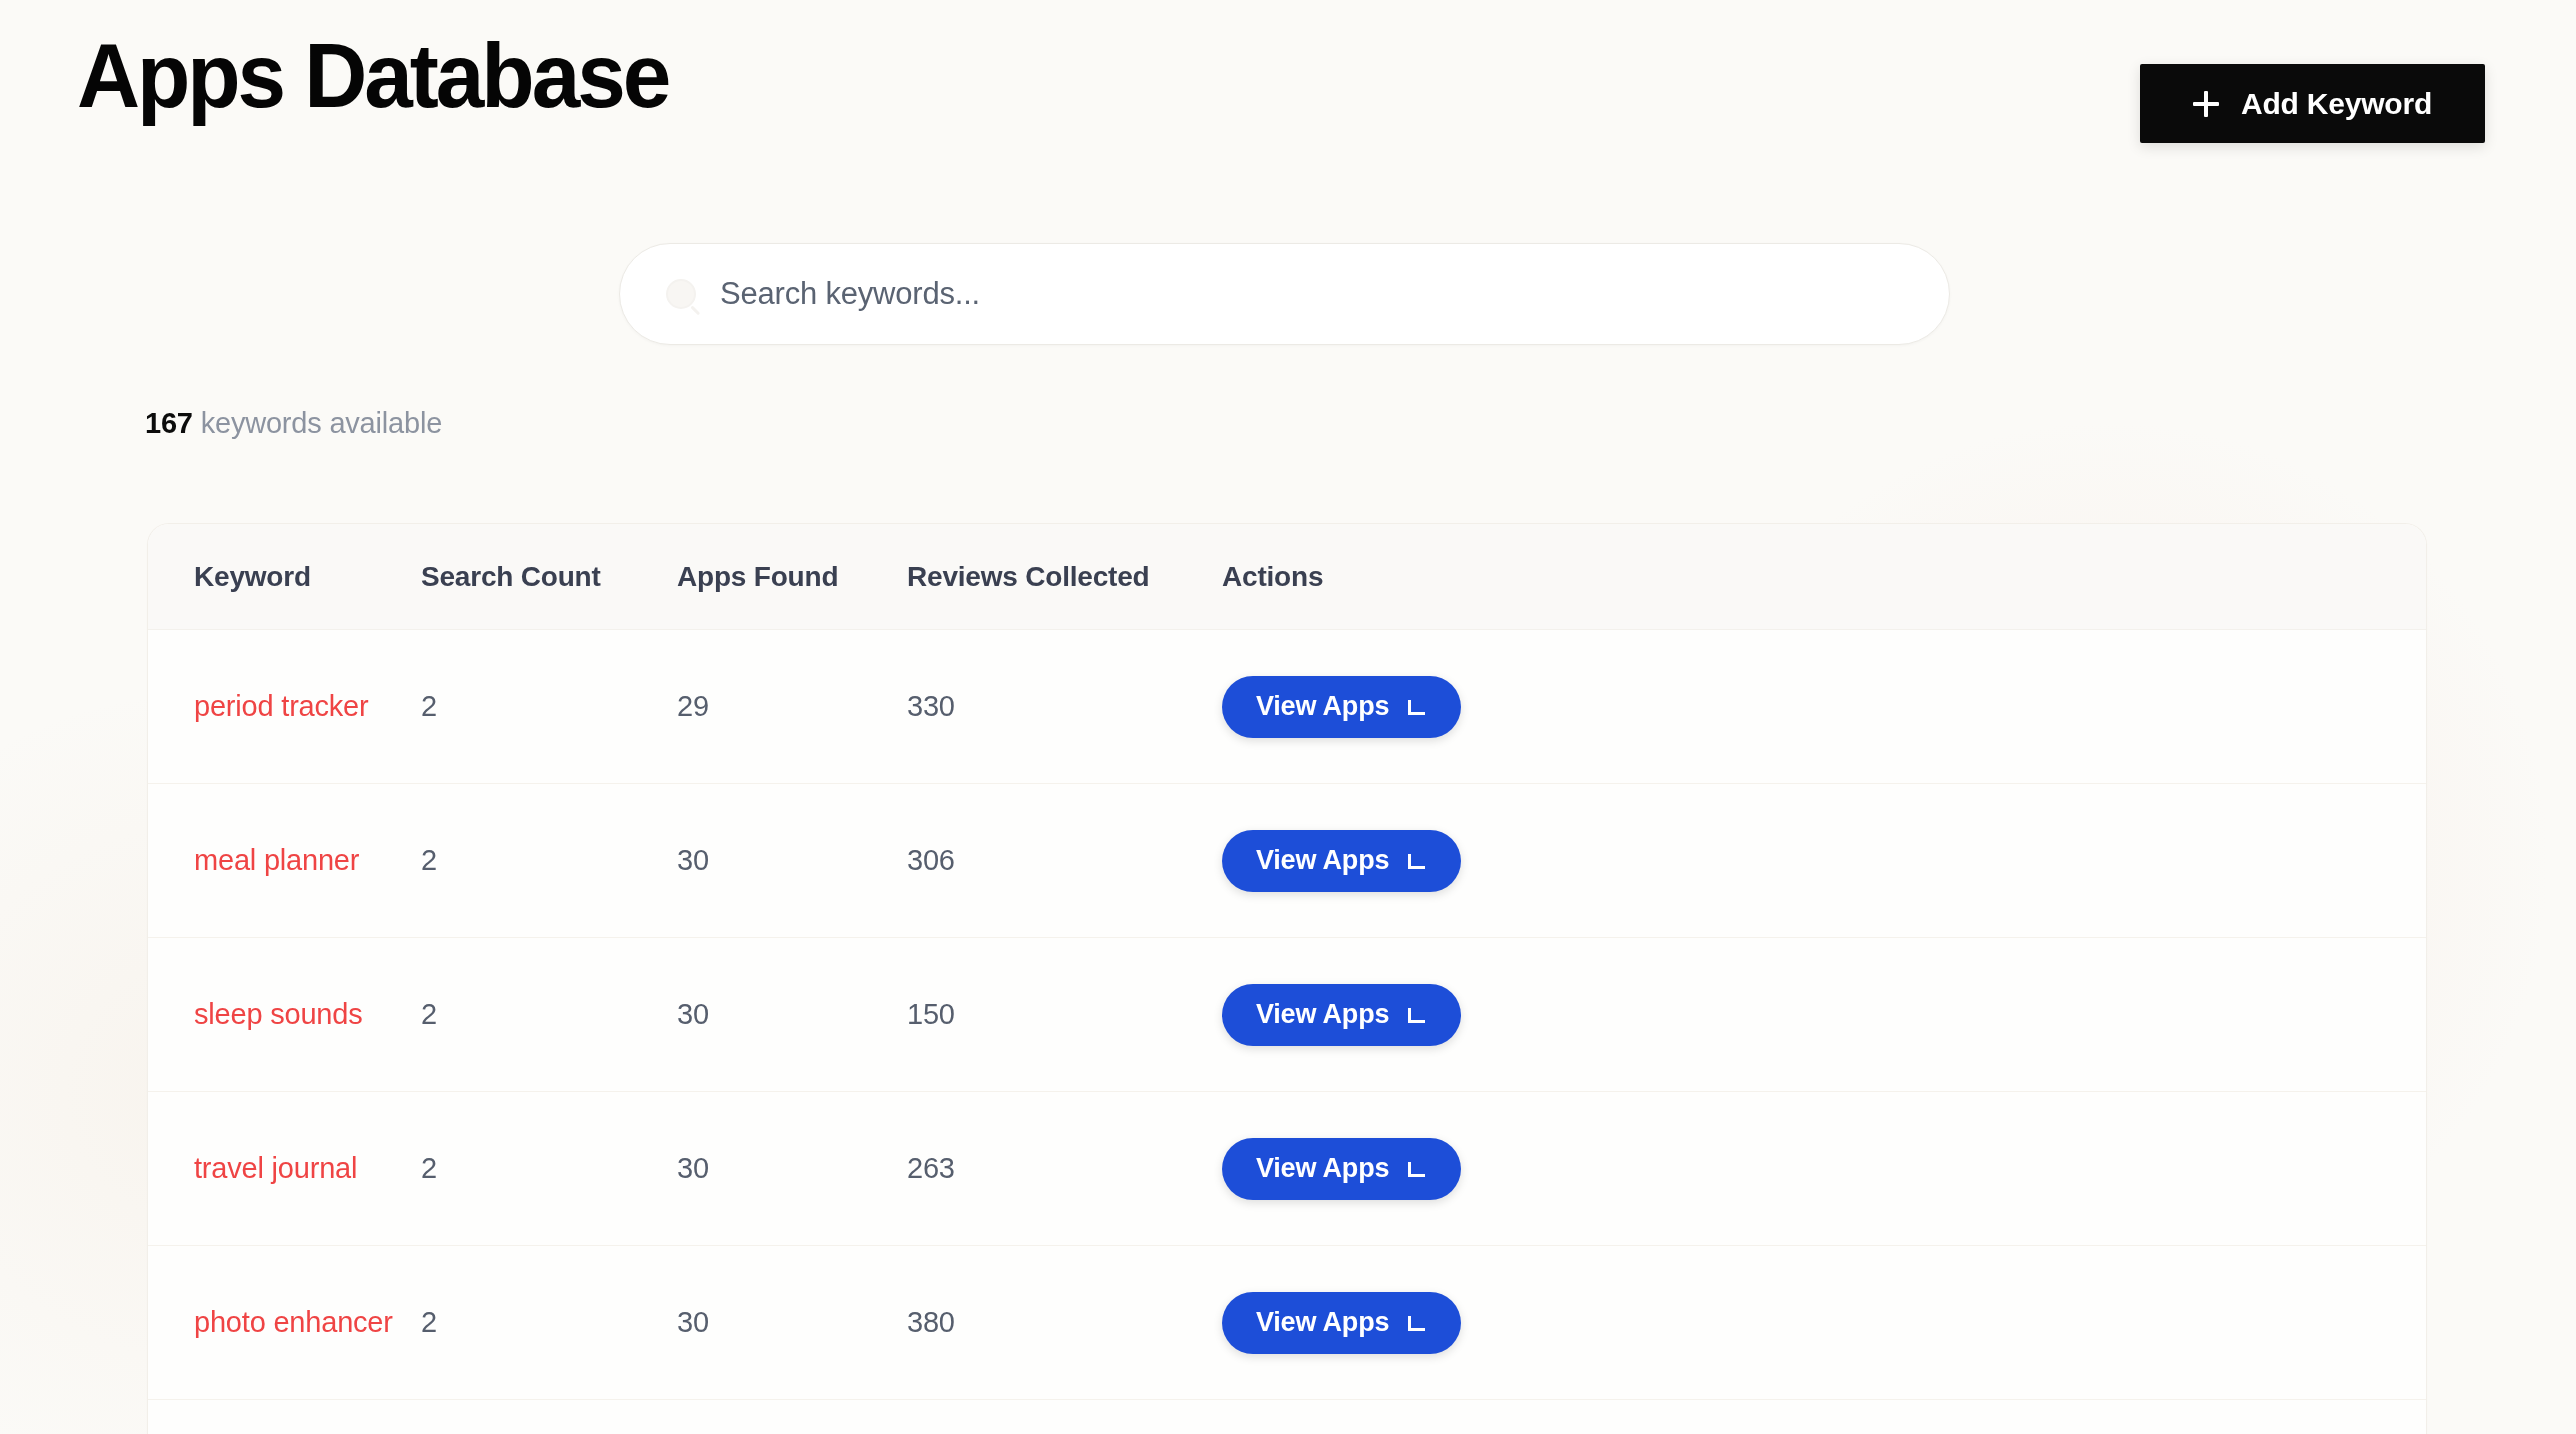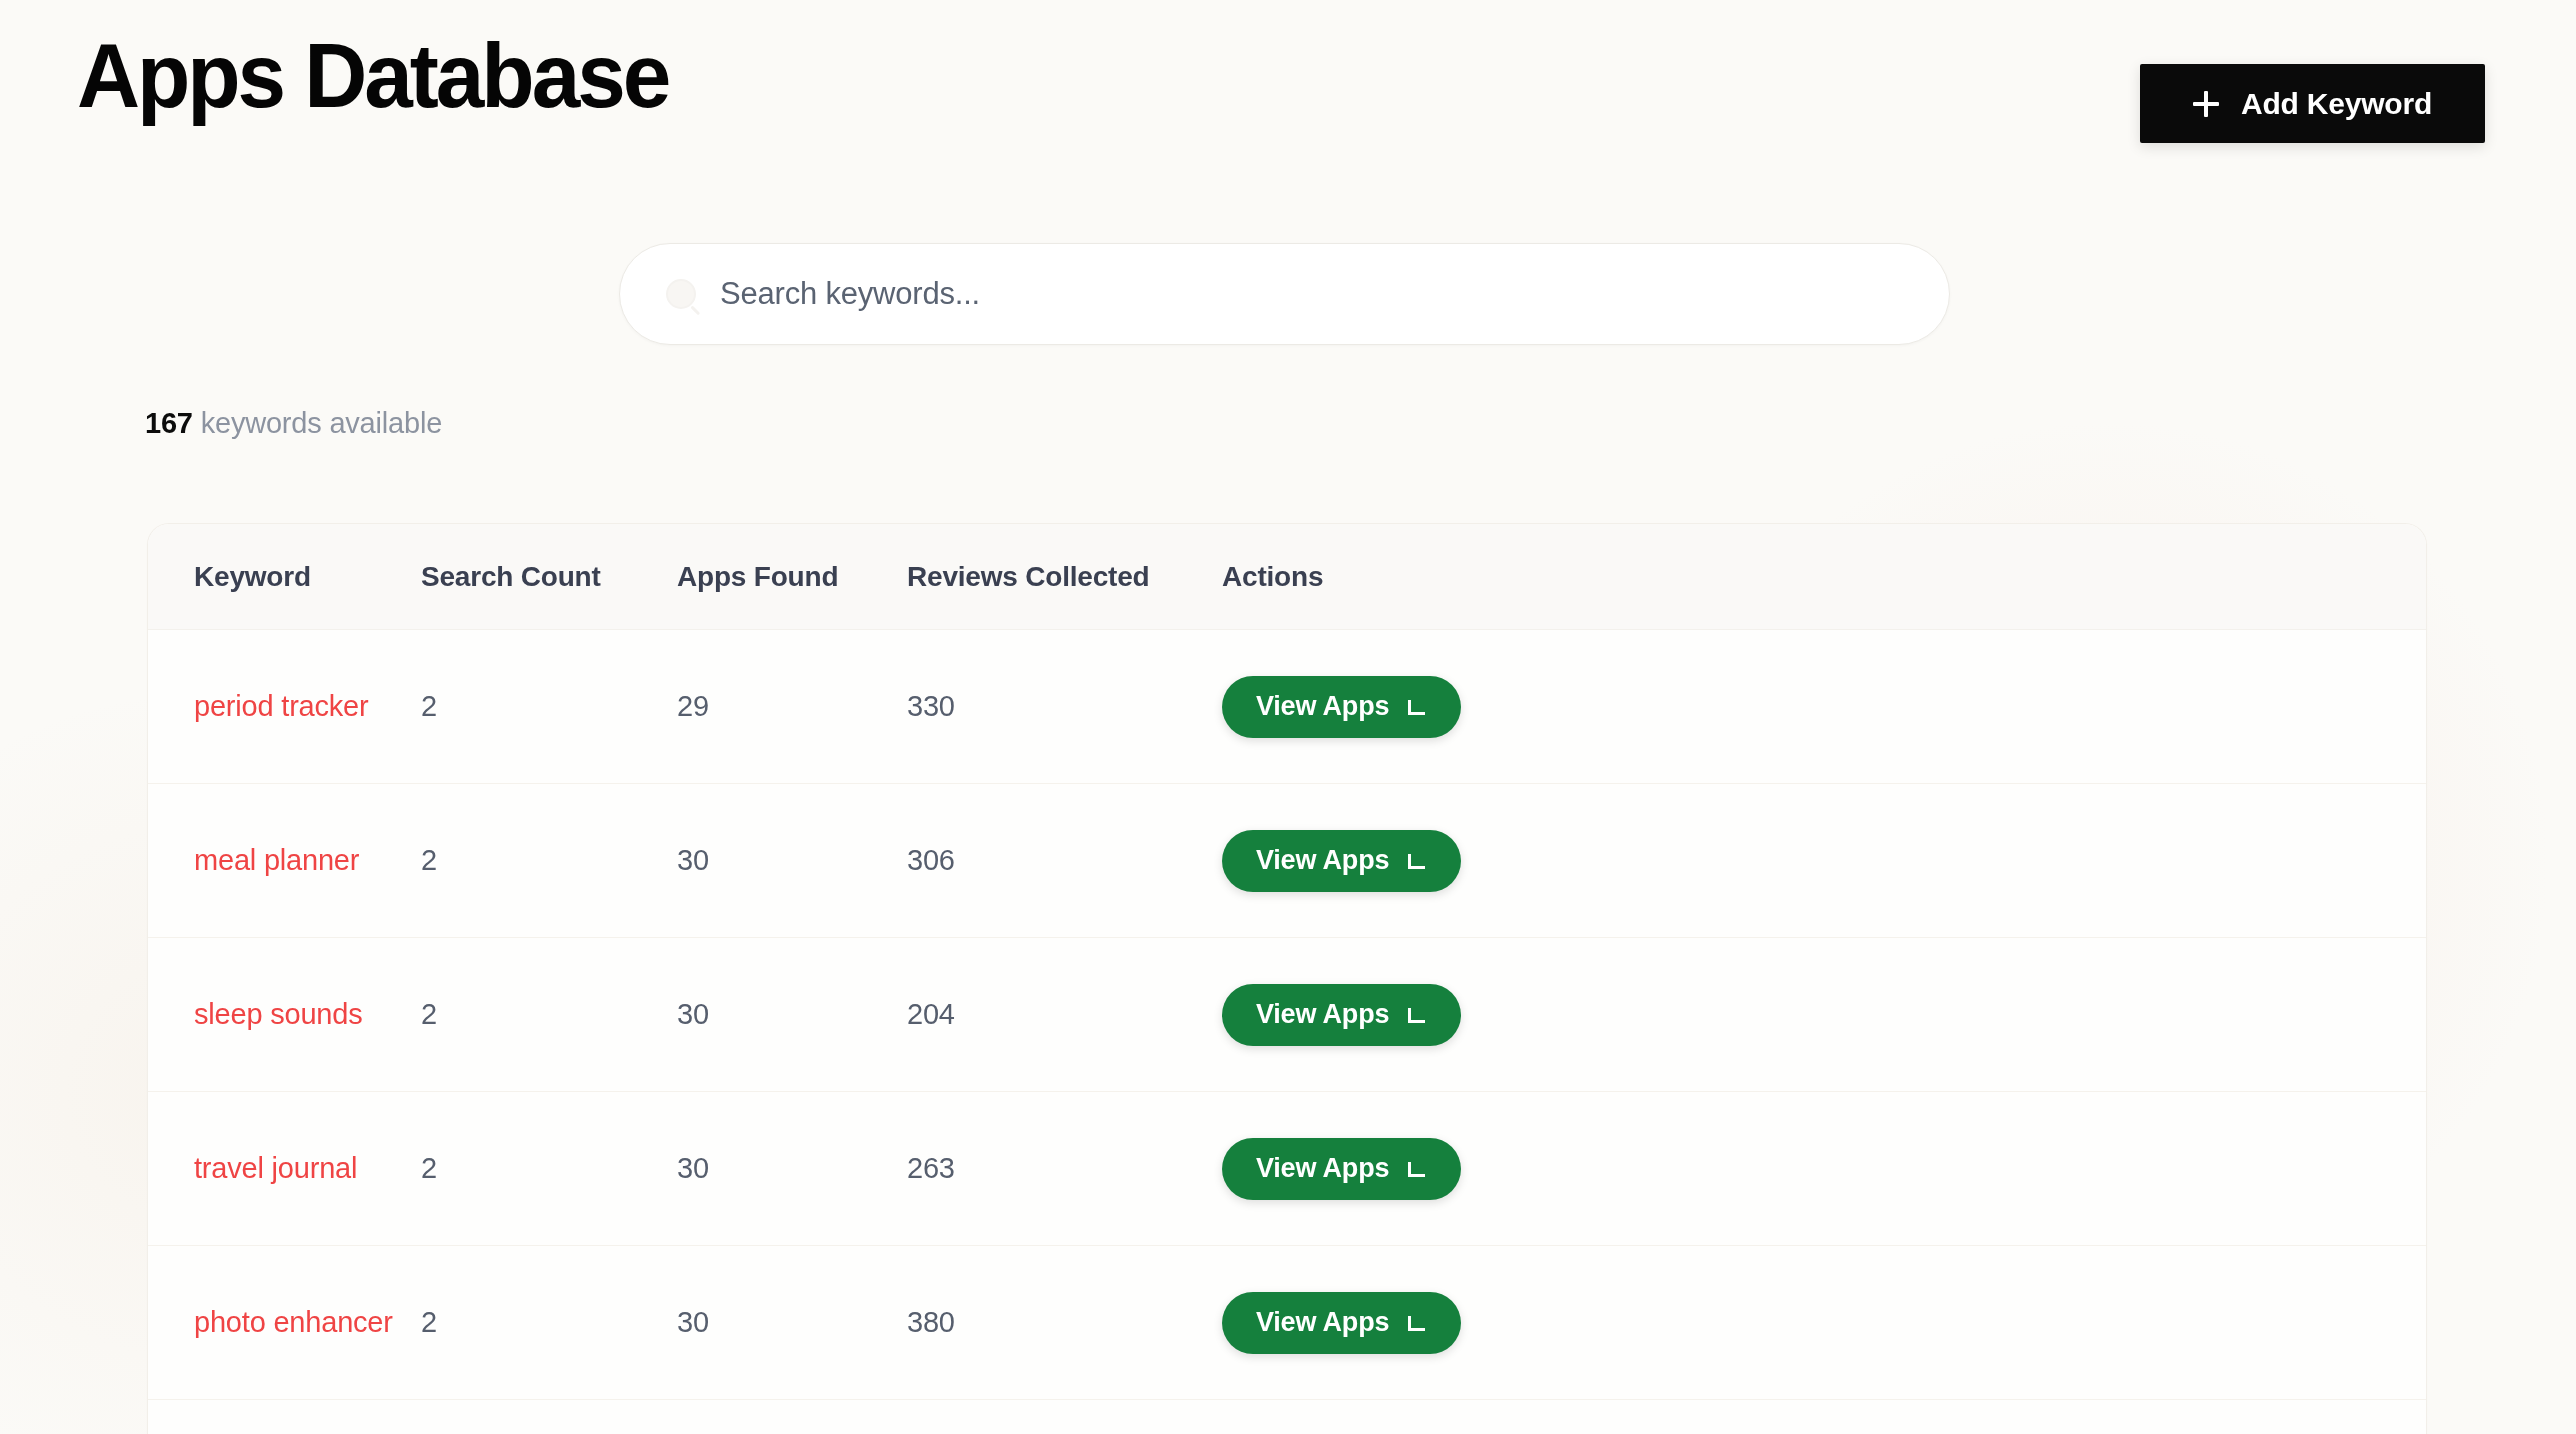--- a/index.html
+++ b/index.html
@@ -199,21 +199,21 @@
   .col-reviews  { width: 315px; }
   .col-actions  { flex: 1 1 auto; }
 
   .view-apps-btn {
     display: inline-flex;
     align-items: center;
     justify-content: center;
     gap: 18px;
     height: 62px;
     padding: 0 34px;
-    background: #15803d;
+    background: #1d4ed8;
     color: #ffffff;
     border: none;
     border-radius: 34px;
     font-family: "Liberation Sans", sans-serif;
     font-size: 27px;
     font-weight: 700;
     letter-spacing: -0.2px;
     cursor: pointer;
     box-shadow: 0 3px 10px rgba(0,0,0,0.13);
   }
@@ -298,21 +298,21 @@
           <span>View Apps</span>
           <span class="ext-arrow"></span>
         </button>
       </div>
     </div>
 
     <div class="t-row">
       <div class="cell keyword col-keyword">sleep sounds</div>
       <div class="cell num col-search">2</div>
       <div class="cell num col-apps">30</div>
-      <div class="cell num col-reviews">204</div>
+      <div class="cell num col-reviews">150</div>
       <div class="cell col-actions">
         <button class="view-apps-btn">
           <span>View Apps</span>
           <span class="ext-arrow"></span>
         </button>
       </div>
     </div>
 
     <div class="t-row">
       <div class="cell keyword col-keyword">travel journal</div>

